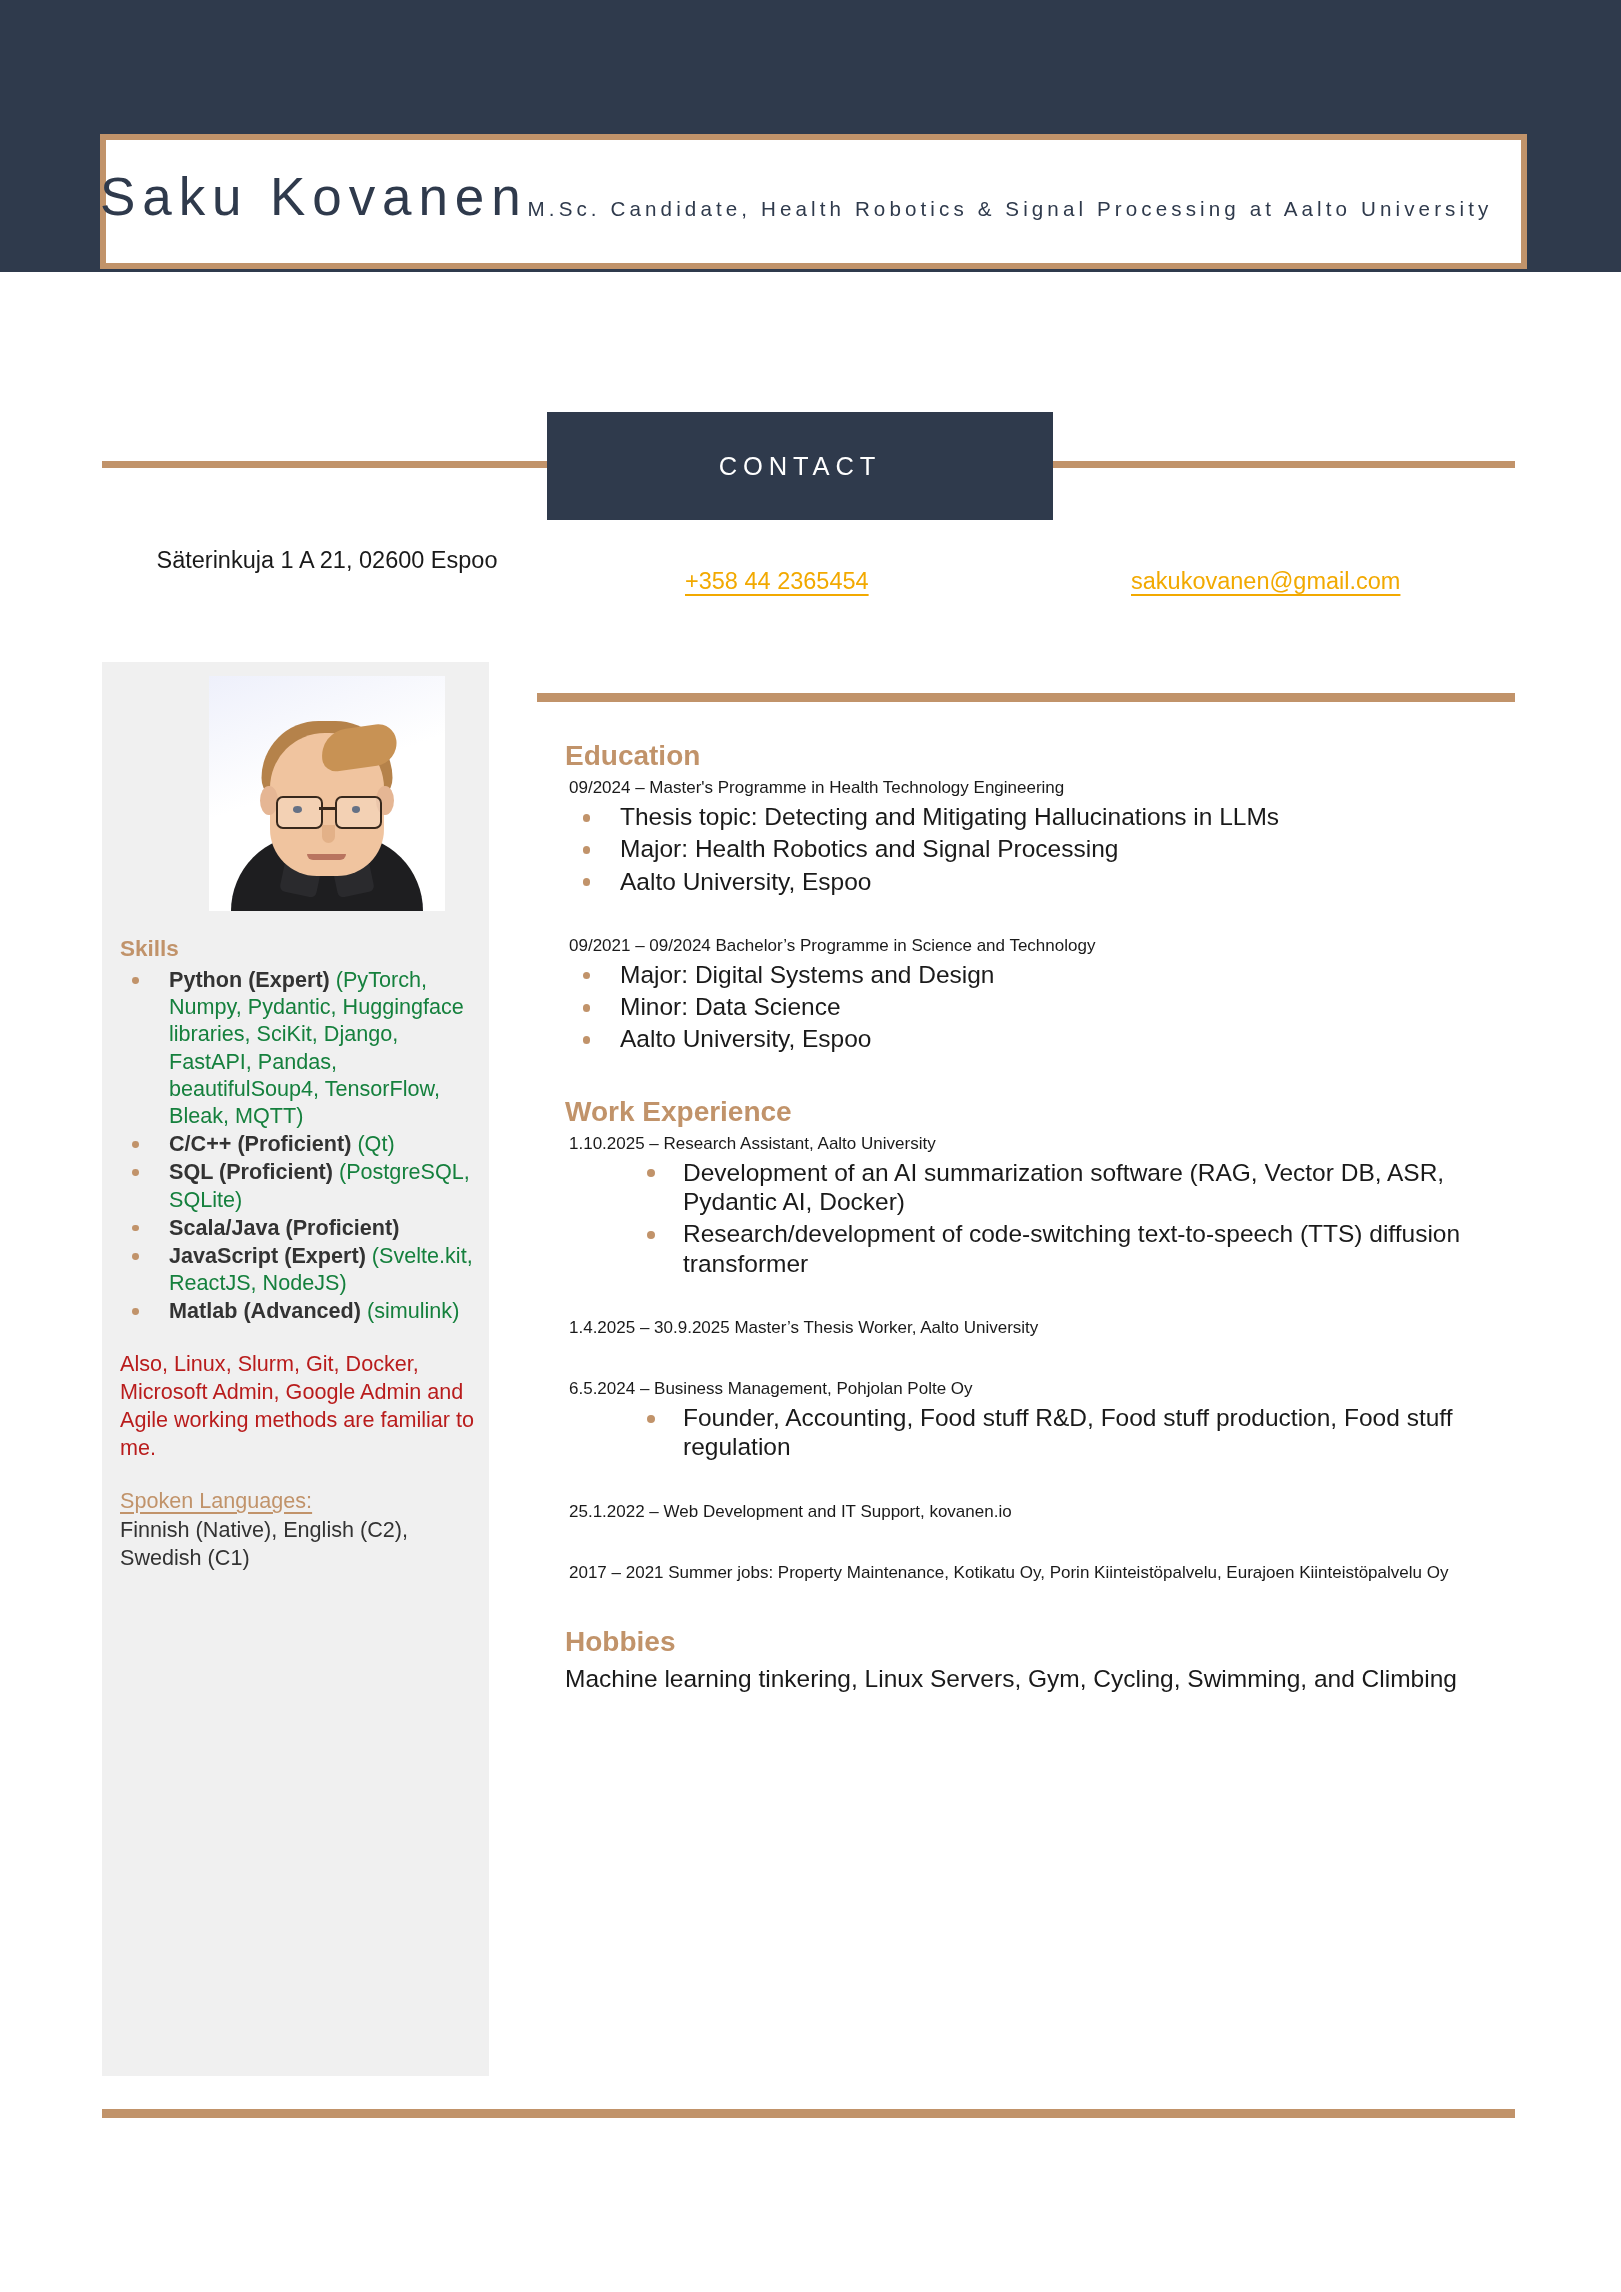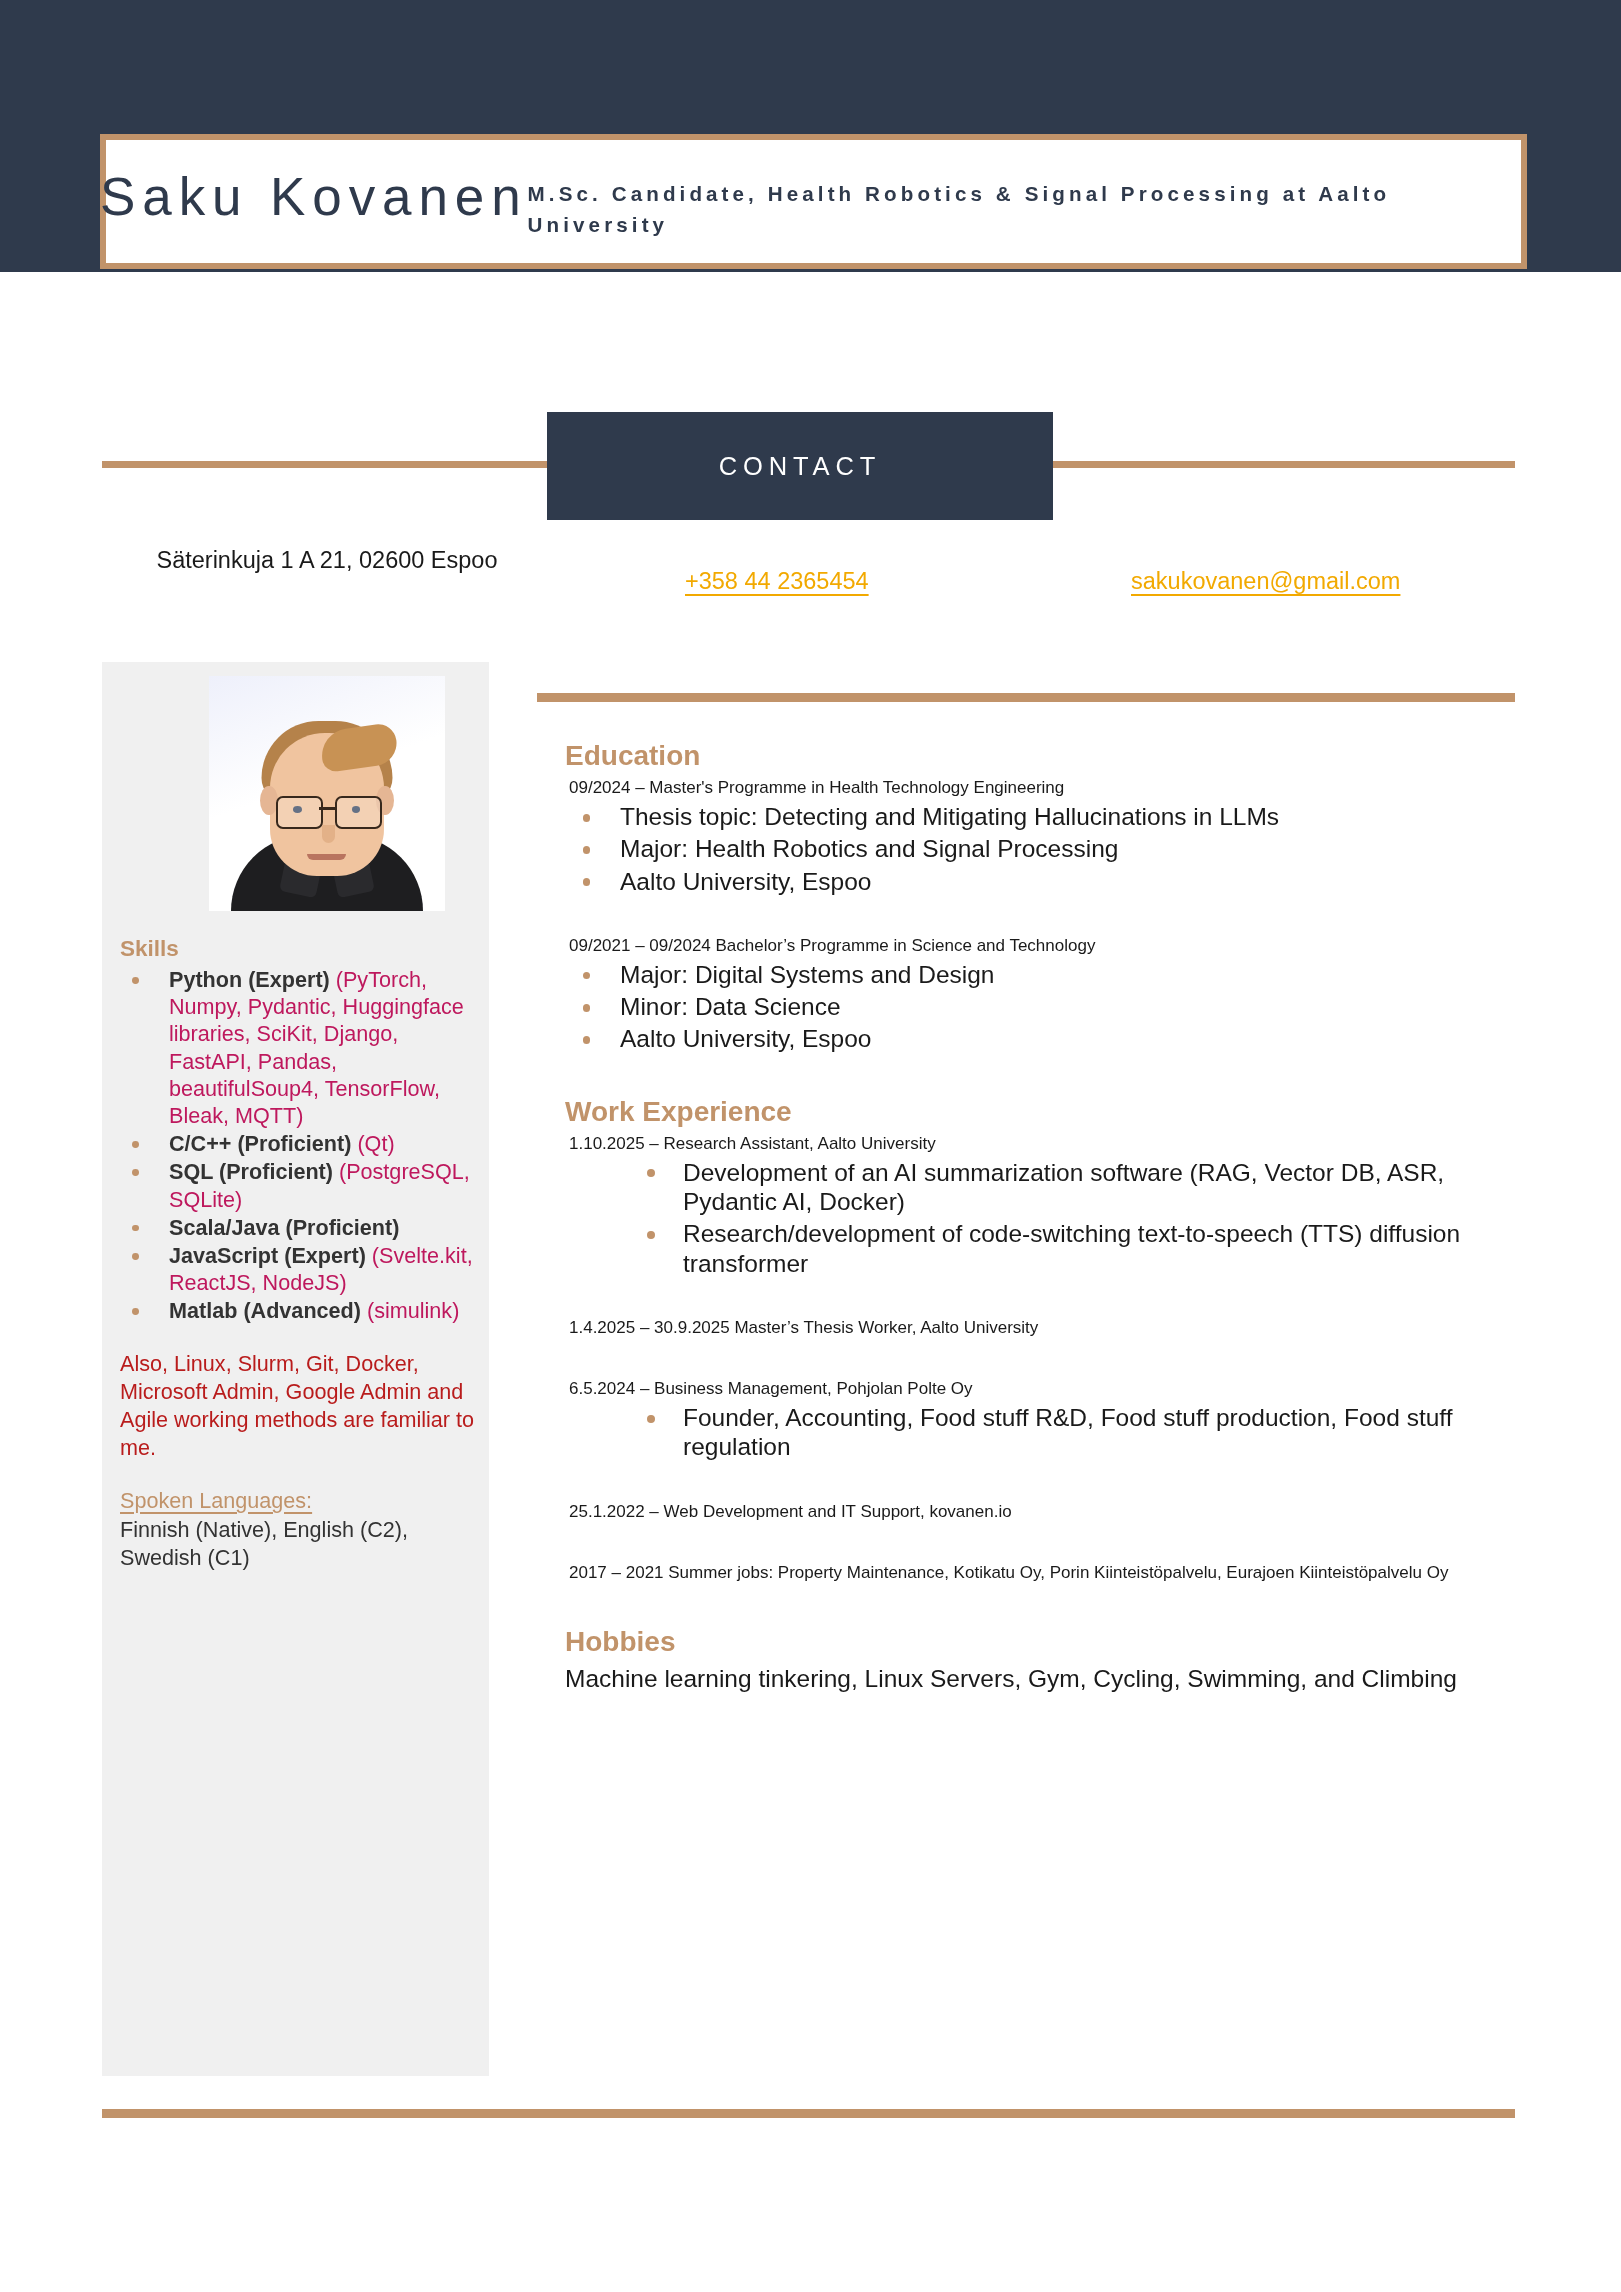--- a/index.html
+++ b/index.html
@@ -46,24 +46,24 @@
     font-size: 53px;
     font-weight: 400;
     letter-spacing: 6.9px;
     line-height: 1.05;
     text-align: center;
     white-space: nowrap;
   }
   .cv-subtitle {
     color: #2f3a4c;
     font-size: 20.6px;
-    font-weight: 700;
+    font-weight: 400;
     letter-spacing: 4.1px;
     line-height: 1.5;
-    text-align: left;
+    text-align: right;
     margin-top: 26px;
     max-width: 1372px;
   }
 
   
   .contact-rule {
     position: absolute;
     left: 102px; top: 461px;
     width: 1413px; height: 6.9px;
     background: #c1936a;
@@ -221,21 +221,21 @@
   }
   ul.side-list > li::before {
     content: "";
     position: absolute;
     left: 11.8px; top: 10.8px;
     width: 6.9px; height: 6.9px;
     border-radius: 50%;
     background: #c1936a;
   }
   ul.side-list > li b { font-weight: bold; color: #333333; }
-  ul.side-list > li span.plain { color: #be185d; text-align: right; }
+  ul.side-list > li span.plain { color: #15803d; text-align: right; }
 
   .side-para {
     font-size: 21.6px;
     color: #b91c1c;
     line-height: 1.3;
     margin: 25.5px 0 0 0;
   }
   .side-sub-heading {
     color: #c1936a;
     font-size: 21.6px;

